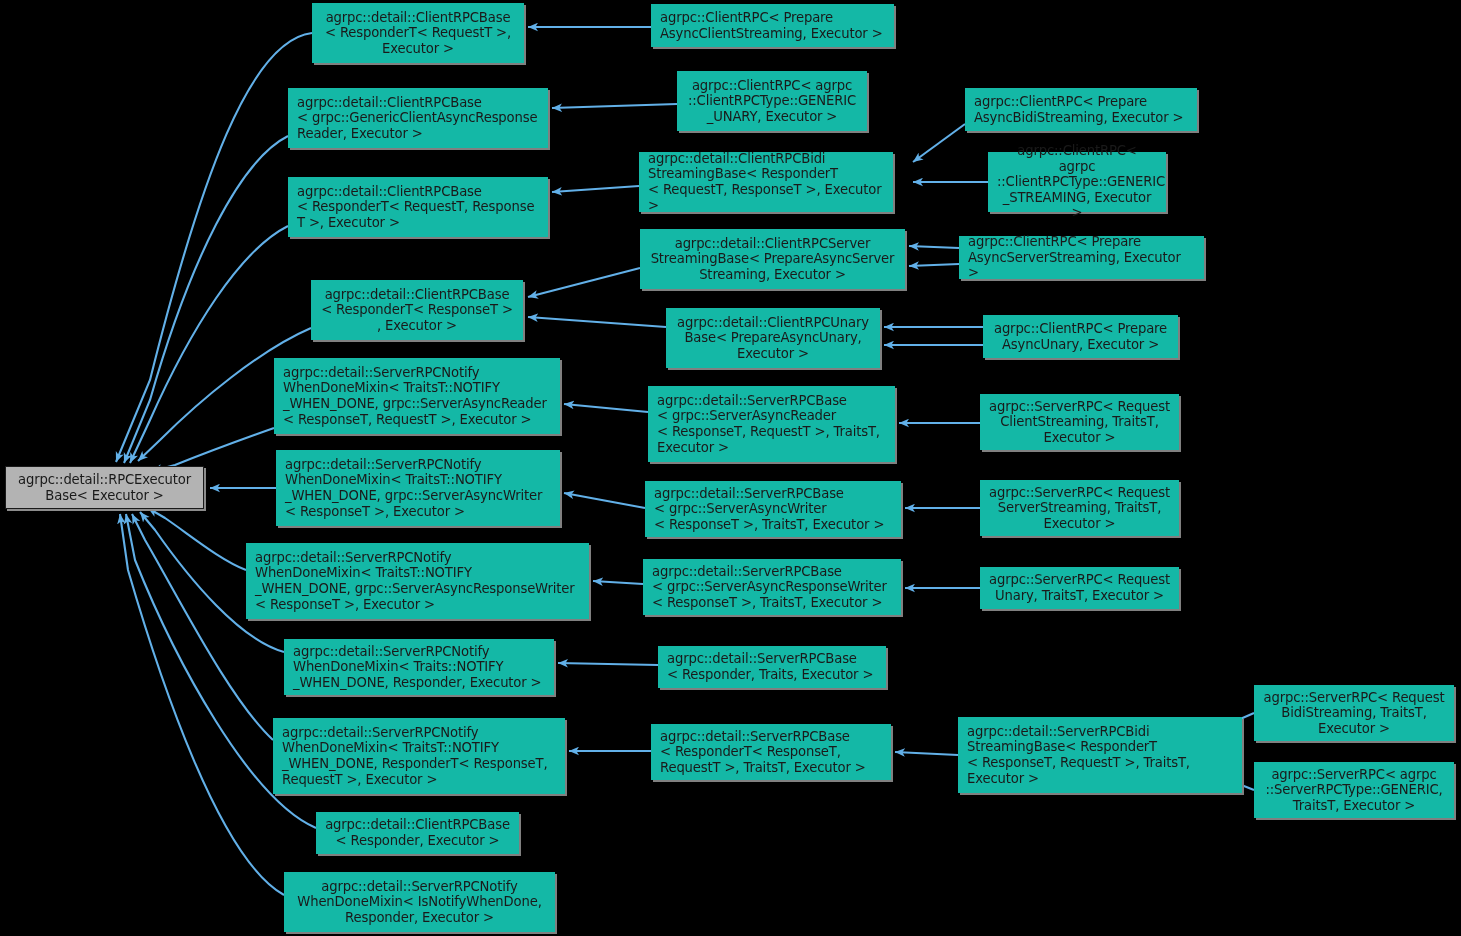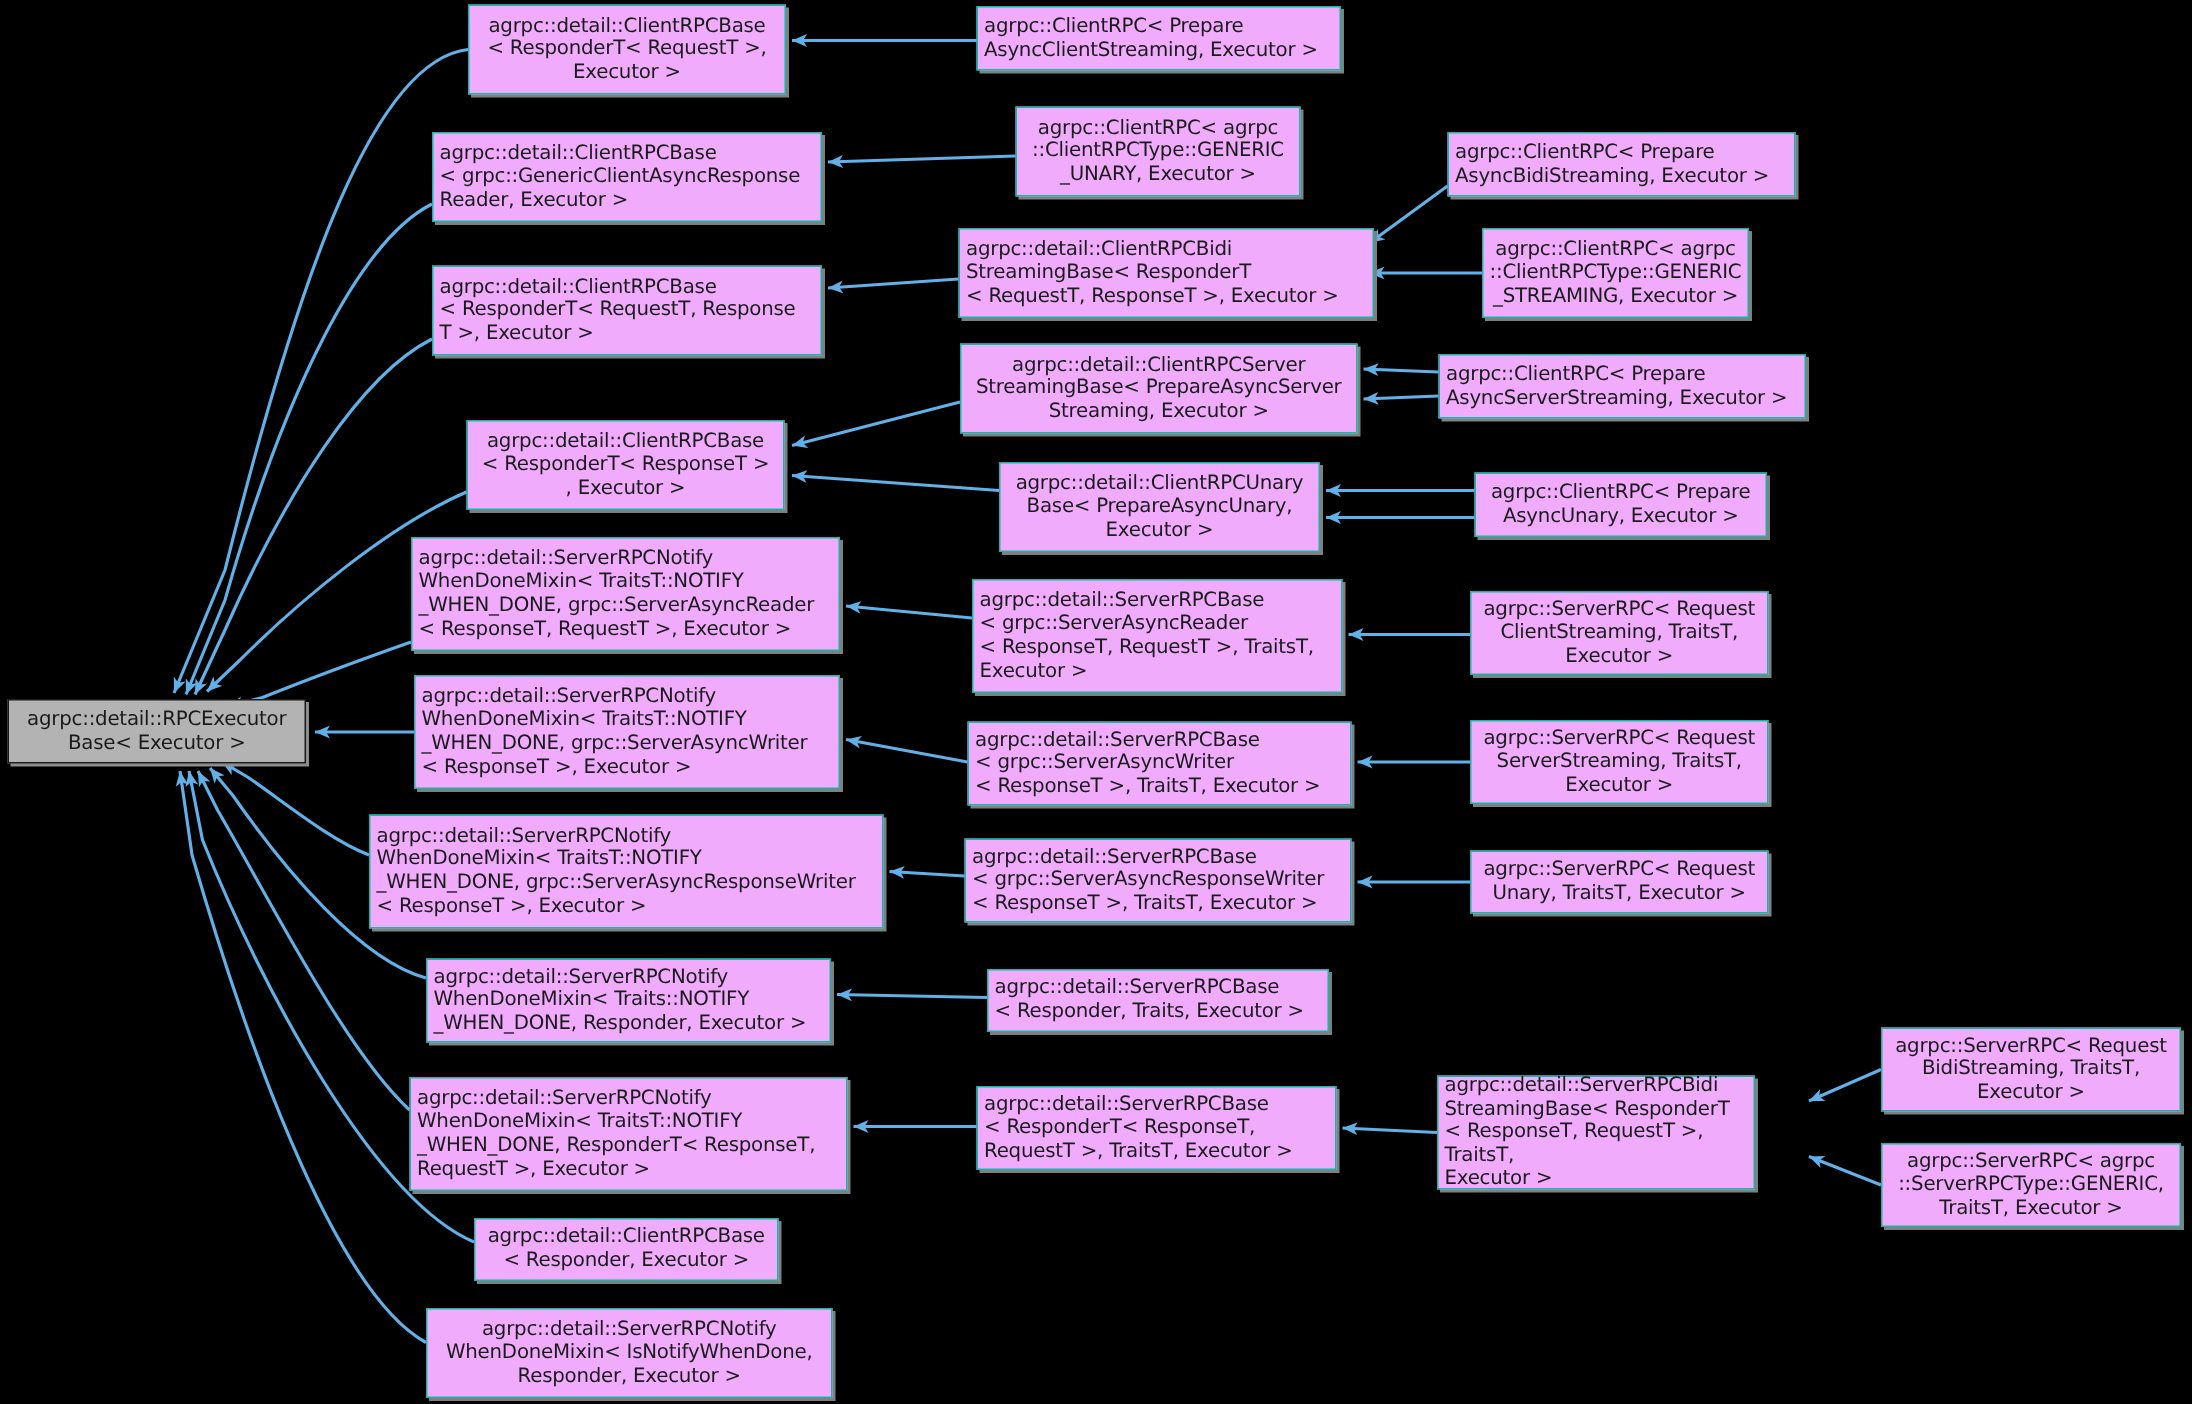--- a/index.html
+++ b/index.html
@@ -9,22 +9,22 @@
     width:1461px;
     height:936px;
     background:#000000;
     overflow:hidden;
     font-family:"DejaVu Sans","Liberation Sans",sans-serif;
   }
   #edges{position:absolute;left:0;top:0;width:1461px;height:936px;pointer-events:none;}
   .node{
     position:absolute;
     box-sizing:border-box;
-    background:#f0abfc;
-    border:1px solid #14b8a6;
+    background:#14b8a6;
+    border:5px solid #14b8a6;
     box-shadow:2px 2px 0 0 #808080;
     display:flex;
     align-items:center;
     justify-content:center;
     text-align:center;
     color:#1a1a1a;
     font-size:13.2px;
     line-height:15.6px;
     letter-spacing:-0.15px;
     padding:2px 4px;
@@ -121,21 +121,21 @@
       <div class="node" style="left: 316px; top: 812px; width: 203px; height: 42px;"><span class="lbl" style="text-align: center;">agrpc::detail::ClientRPCBase
 &lt; Responder, Executor &gt;</span></div>
       <div class="node" style="left: 284px; top: 872px; width: 271px; height: 60px;"><span class="lbl" style="text-align: center;">agrpc::detail::ServerRPCNotify
 WhenDoneMixin&lt; IsNotifyWhenDone,
 Responder, Executor &gt;</span></div>
       <div class="node" style="left: 651px; top: 4px; width: 243px; height: 43px;"><span class="lbl" style="text-align: left;">agrpc::ClientRPC&lt; Prepare
 AsyncClientStreaming, Executor &gt;</span></div>
       <div class="node" style="left: 677px; top: 71px; width: 190px; height: 60px;"><span class="lbl" style="text-align: center;">agrpc::ClientRPC&lt; agrpc
 ::ClientRPCType::GENERIC
 _UNARY, Executor &gt;</span></div>
-      <div class="node" style="left: 639px; top: 152px; width: 277px; height: 60px;"><span class="lbl" style="text-align: left;">agrpc::detail::ClientRPCBidi
+      <div class="node" style="left: 639px; top: 152px; width: 254px; height: 60px;"><span class="lbl" style="text-align: left;">agrpc::detail::ClientRPCBidi
 StreamingBase&lt; ResponderT
 &lt; RequestT, ResponseT &gt;, Executor &gt;</span></div>
       <div class="node" style="left: 640px; top: 229px; width: 265px; height: 60px;"><span class="lbl" style="text-align: center;">agrpc::detail::ClientRPCServer
 StreamingBase&lt; PrepareAsyncServer
 Streaming, Executor &gt;</span></div>
       <div class="node" style="left: 666px; top: 308px; width: 214px; height: 60px;"><span class="lbl" style="text-align: center;">agrpc::detail::ClientRPCUnary
 Base&lt; PrepareAsyncUnary,
 Executor &gt;</span></div>
       <div class="node" style="left: 648px; top: 386px; width: 247px; height: 76px;"><span class="lbl" style="text-align: left;">agrpc::detail::ServerRPCBase
 &lt; grpc::ServerAsyncReader
@@ -162,21 +162,21 @@
       <div class="node" style="left: 983px; top: 315px; width: 195px; height: 43px;"><span class="lbl" style="text-align: center;">agrpc::ClientRPC&lt; Prepare
 AsyncUnary, Executor &gt;</span></div>
       <div class="node" style="left: 980px; top: 394px; width: 199px; height: 56px;"><span class="lbl" style="text-align: center;">agrpc::ServerRPC&lt; Request
 ClientStreaming, TraitsT,
 Executor &gt;</span></div>
       <div class="node" style="left: 980px; top: 480px; width: 199px; height: 56px;"><span class="lbl" style="text-align: center;">agrpc::ServerRPC&lt; Request
 ServerStreaming, TraitsT,
 Executor &gt;</span></div>
       <div class="node" style="left: 980px; top: 567px; width: 199px; height: 42px;"><span class="lbl" style="text-align: center;">agrpc::ServerRPC&lt; Request
 Unary, TraitsT, Executor &gt;</span></div>
-      <div class="node" style="left: 958px; top: 717px; width: 212px; height: 76px; justify-content: flex-end;"><span class="lbl" style="text-align: left;">agrpc::detail::ServerRPCBidi
+      <div class="node" style="left: 958px; top: 717px; width: 284px; height: 76px; justify-content: flex-end;"><span class="lbl" style="text-align: left;">agrpc::detail::ServerRPCBidi
 StreamingBase&lt; ResponderT
 &lt; ResponseT, RequestT &gt;, TraitsT,
 Executor &gt;</span></div>
       <div class="node" style="left: 1254px; top: 685px; width: 200px; height: 56px;"><span class="lbl" style="text-align: center;">agrpc::ServerRPC&lt; Request
 BidiStreaming, TraitsT,
 Executor &gt;</span></div>
       <div class="node" style="left: 1254px; top: 762px; width: 200px; height: 56px;"><span class="lbl" style="text-align: center;">agrpc::ServerRPC&lt; agrpc
 ::ServerRPCType::GENERIC,
 TraitsT, Executor &gt;</span></div>
     </div>

